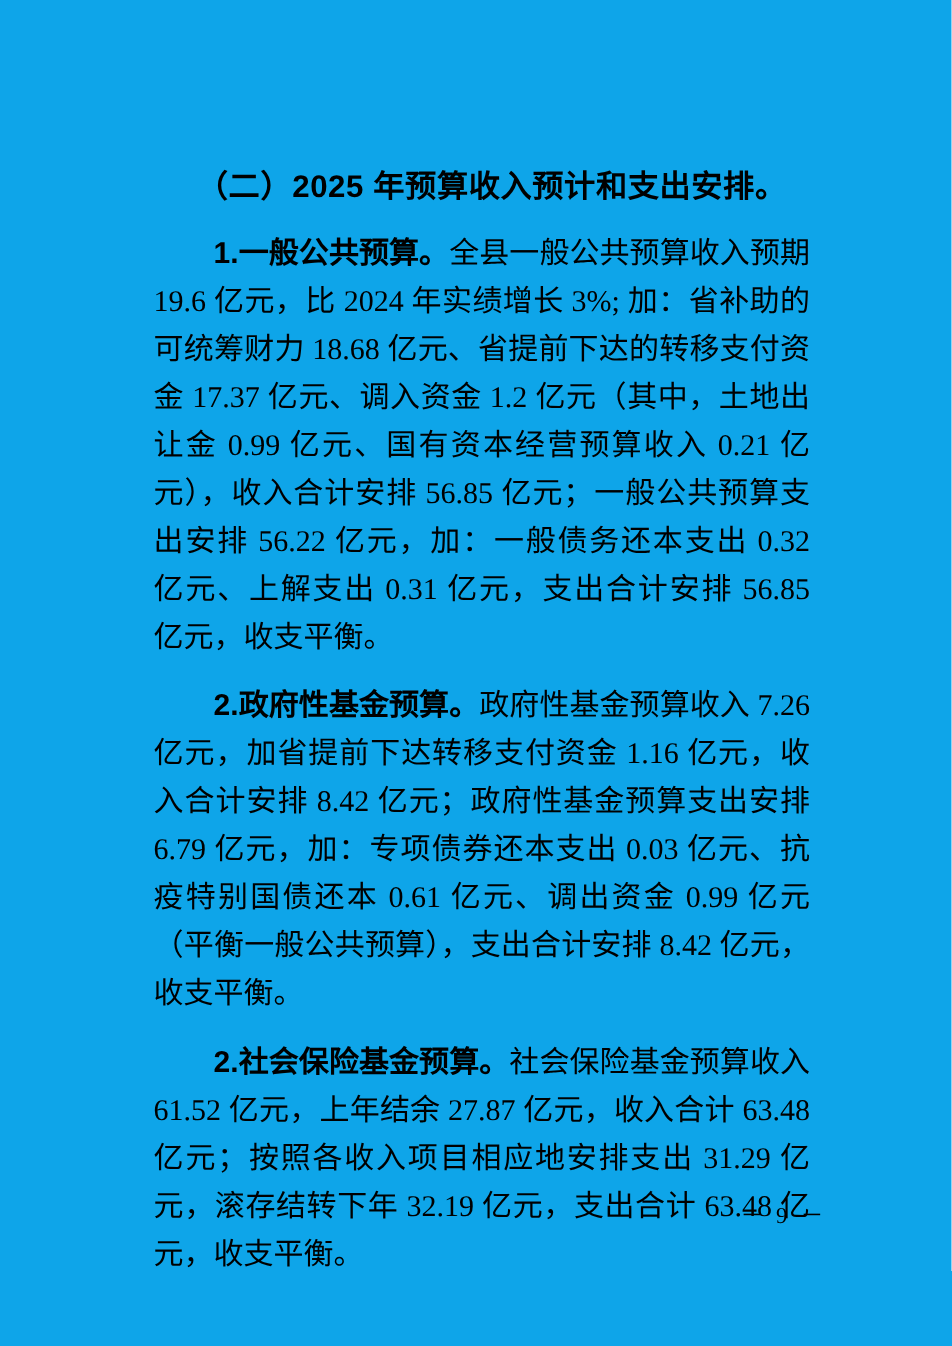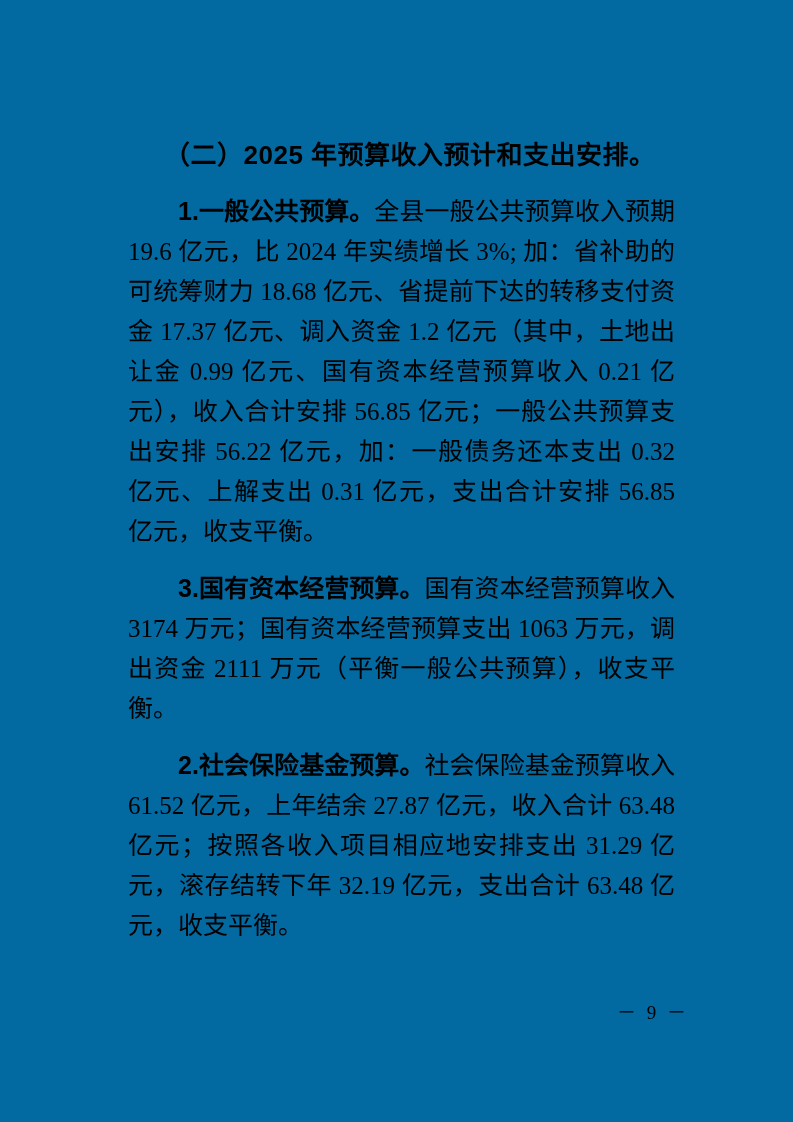--- a/index.html
+++ b/index.html
@@ -5,21 +5,21 @@
   html, body {
     margin: 0;
     padding: 0;
     background: #ffffff;
   }
   .page {
     position: relative;
     width: 793px;
     height: 1122px;
     margin: 0 auto;
-    background: #0369a1;
+    background: #0ea5e9;
     box-sizing: border-box;
     padding: 135px 102px 0 112px;
     color: #000000;
     overflow: hidden;
   }
   .heading {
     margin: 0;
     font-family: "Liberation Sans", "DejaVu Sans", sans-serif;
     font-weight: bold;
     font-size: 26px;
@@ -52,20 +52,20 @@
 </style>
 </head>
 <body>
 
 <div class="page">
 
   <h2 class="heading">（二）2025 年预算收入预计和支出安排。</h2>
 
   <p class="para"><b class="lead">1.一般公共预算。</b><span>全县一般公共预算收入预期 19.6 亿元，比 2024 年实绩增长 3%; 加：省补助的可统筹财力 18.68 亿元、省提前下达的转移支付资金 17.37 亿元、调入资金 1.2 亿元（其中，土地出让金 0.99 亿元、国有资本经营预算收入 0.21 亿元），收入合计安排 56.85 亿元；一般公共预算支出安排 56.22 亿元，加：一般债务还本支出 0.32 亿元、上解支出 0.31 亿元，支出合计安排 56.85 亿元，收支平衡。</span></p>
 
+  <p class="para"><b class="lead">2.政府性基金预算。</b><span>政府性基金预算收入 7.26 亿元，加省提前下达转移支付资金 1.16 亿元，收入合计安排 8.42 亿元；政府性基金预算支出安排 6.79 亿元，加：专项债券还本支出 0.03 亿元、抗疫特别国债还本 0.61 亿元、调出资金 0.99 亿元（平衡一般公共预算），支出合计安排 8.42 亿元，收支平衡。</span></p>
 
-  <p class="para"><b class="lead">3.国有资本经营预算。</b><span>国有资本经营预算收入 3174 万元；国有资本经营预算支出 1063 万元，调出资金 2111 万元（平衡一般公共预算），收支平衡。</span></p>
 
   <p class="para"><b class="lead">2.社会保险基金预算。</b><span>社会保险基金预算收入 61.52 亿元，上年结余 27.87 亿元，收入合计 63.48 亿元；按照各收入项目相应地安排支出 31.29 亿元，滚存结转下年 32.19 亿元，支出合计 63.48 亿元，收支平衡。</span></p>
 
   <div class="page-number">－ 9 －</div>
 
 </div>
 
 </body></html>

